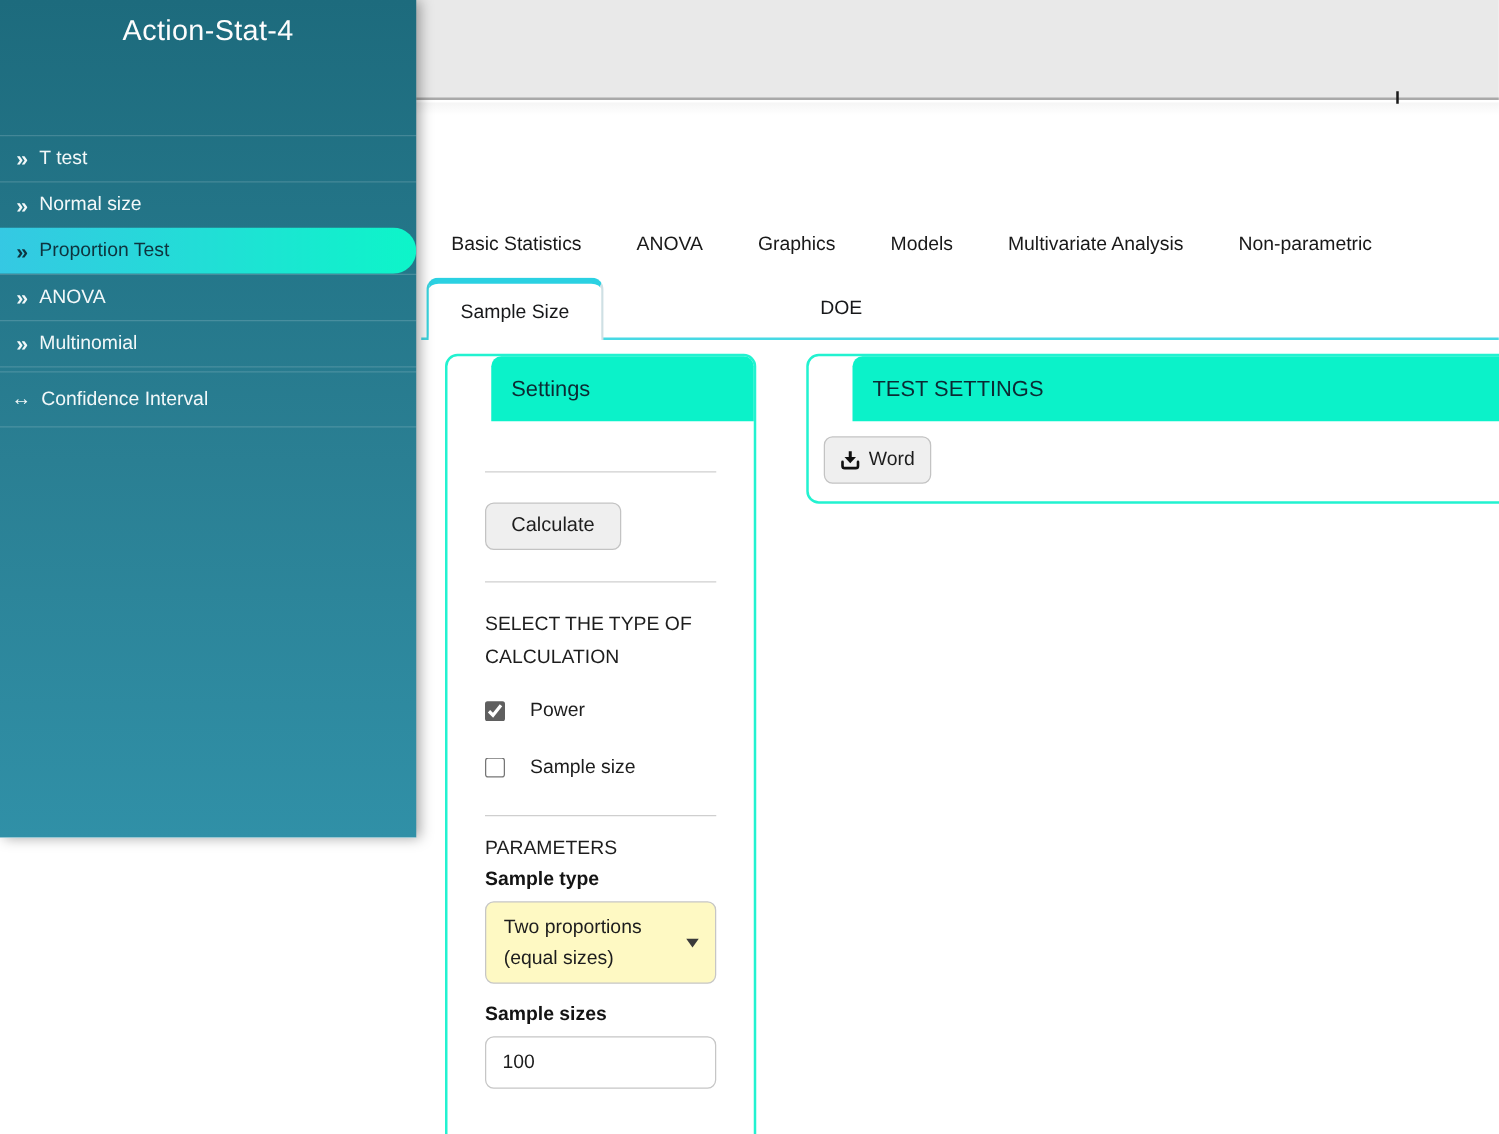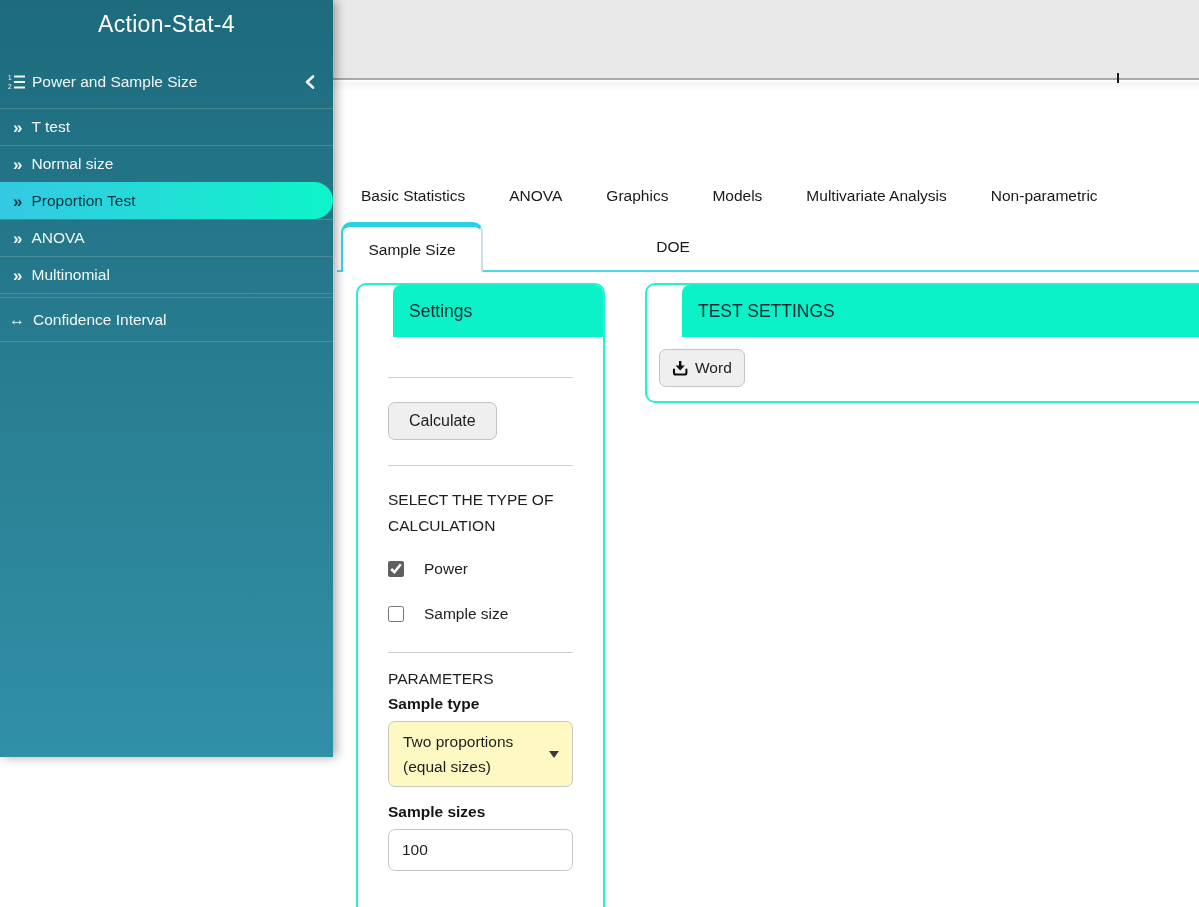--- a/index.html
+++ b/index.html
@@ -1,20 +1,20 @@
 <!DOCTYPE html>
 <html><head>
 <meta charset="utf-8">
 <style>
   * { margin:0; padding:0; box-sizing:border-box; }
   html,body { width:1199px; height:907px; overflow:hidden; background:#fff;
     font-family:"Liberation Sans", sans-serif; color:#1b1b1b; }
 
   
-  #sidebar { position:absolute; left:0; top:0; width:333px; height:757px;
+  #sidebar { position:absolute; left:0; top:0; width:333px; height:670px;
     background:linear-gradient(180deg,#1d6b7d 0%,#2a7f93 55%,#3090a7 100%);
     box-shadow:3px 0 10px rgba(0,0,0,.35); z-index:10; }
   .sb-title { position:absolute; top:11px; left:0; width:100%; text-align:center;
     font-size:23px; color:#fdfdfd; letter-spacing:.3px; }
   .sb-section { position:absolute; top:62px; left:0; width:100%; height:40px;
     display:flex; align-items:center; padding:0 18px 0 8px; color:#eef6f8; cursor:pointer; }
   .sb-section .lbl { margin-left:7px; font-size:15.5px; flex:1; }
   .sb-menu { position:absolute; top:108px; left:0; width:100%;
     border-bottom:1px solid rgba(255,255,255,.16); }
   .sb-item { height:37px; display:flex; align-items:center; padding-left:13px;
@@ -98,33 +98,20 @@
     font-family:inherit; background:#fff; }
   .p-test .p-body { padding:12px; }
   .icon-svg { display:inline-block; vertical-align:middle; }
 </style>
 </head>
 <body>
 
 <div id="sidebar">
   <div class="sb-title">Action-Stat-4</div>
 
-  <div class="sb-section">
-    <svg class="icon-svg" width="17" height="16" viewBox="0 0 17 16">
-      <text x="0" y="6" font-size="6.5" fill="#eef6f8" font-family="Liberation Sans, sans-serif">1</text>
-      <text x="0" y="15" font-size="6.5" fill="#eef6f8" font-family="Liberation Sans, sans-serif">2</text>
-      <rect x="6" y="1.5" width="11" height="2" fill="#eef6f8"></rect>
-      <rect x="6" y="7" width="11" height="2" fill="#eef6f8"></rect>
-      <rect x="6" y="12.5" width="11" height="2" fill="#eef6f8"></rect>
-    </svg>
-    <span class="lbl">Power and Sample Size</span>
-    <svg class="icon-svg" width="11" height="16" viewBox="0 0 11 16">
-      <polyline points="9,2.5 3,8 9,13.5" fill="none" stroke="#f2f8f9" stroke-width="2.6" stroke-linecap="round" stroke-linejoin="round"></polyline>
-    </svg>
-  </div>
 
   <div class="sb-menu">
     <div class="sb-item">
       <span class="chev">»</span>
       <span class="lbl">T test</span>
     </div>
     <div class="sb-item">
       <span class="chev">»</span>
       <span class="lbl">Normal size</span>
     </div>

